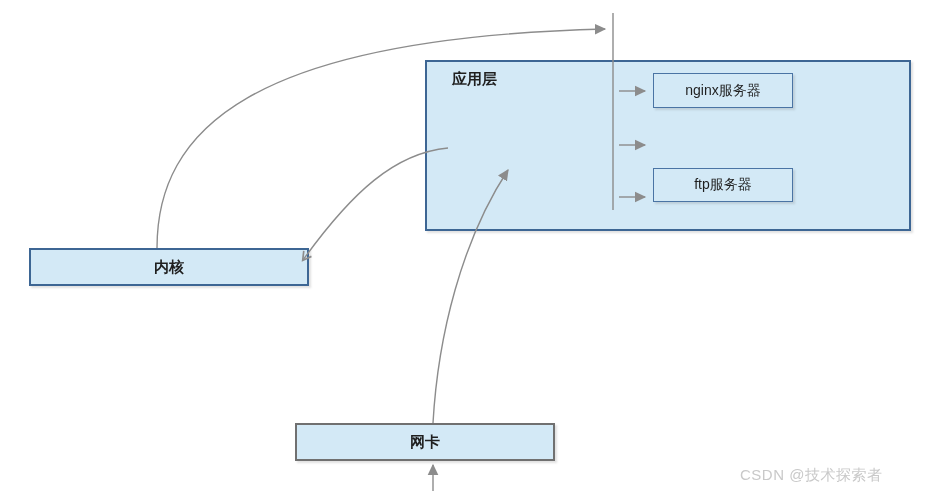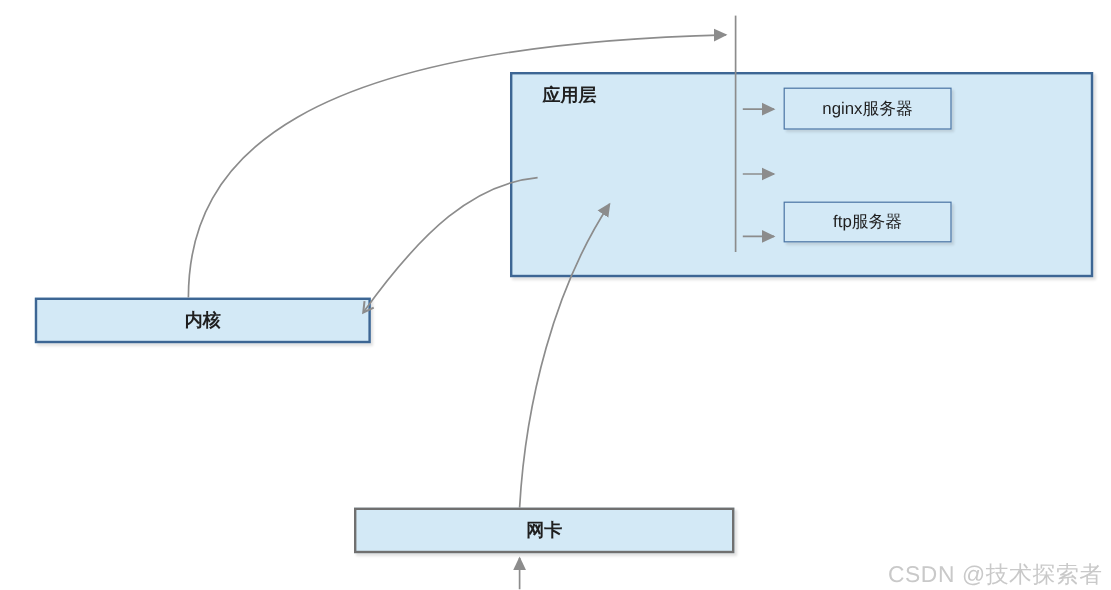--- a/index.html
+++ b/index.html
@@ -22,30 +22,30 @@
   .border-gray  { border:2px solid var(--border-gray, #707070); }
 
   .app-layer   { left:425px; top:60px;  width:486px; height:171px; justify-content:flex-start; align-items:flex-start; }
   .app-title   { position:absolute; left:452px; top:70px; font-size:15px; font-weight:bold; }
   .dpdk-box    { left:448px; top:129px; width:125px; height:36px; font-size:15px; }
   .srv-box     { left:653px; width:140px; font-size:14px; }
   .srv-nginx   { top:73px;  height:35px; }
   .srv-smtp    { top:128px; height:33px; }
   .srv-ftp     { top:168px; height:34px; }
   .kernel-box  { left:17px;  top:248px; width:280px; height:38px; font-size:15px; font-weight:bold;margin-left:12px; }
-  .nic-box     { left:295px; top:423px; width:317px; height:38px; font-size:15px; font-weight:bold; }
+  .nic-box     { left:295px; top:423px; width:260px; height:38px; font-size:15px; font-weight:bold; }
 
   .overlay { position:absolute; left:0; top:0; width:926px; height:492px; pointer-events:none; }
   .flow { stroke: var(--line, #8c8c8c); fill:none; stroke-width:1.4px; }
   .arrow-fill { fill: var(--line, #8c8c8c); }
   .arrow-open { fill:none; stroke: var(--line, #8c8c8c); stroke-width:1.6px; }
 
   .watermark {
     position:absolute; left:740px; top:466px;
-    font-size:19px; color: var(--watermark, #c9c9c9);
+    font-size:15px; color: var(--watermark, #c9c9c9);
     letter-spacing:0.5px; white-space:nowrap;
   }
 </style>
 </head>
 <body>
 
 <div class="canvas">
 
   <div class="box border-blue app-layer"></div>
   <div class="app-title">应用层</div>

